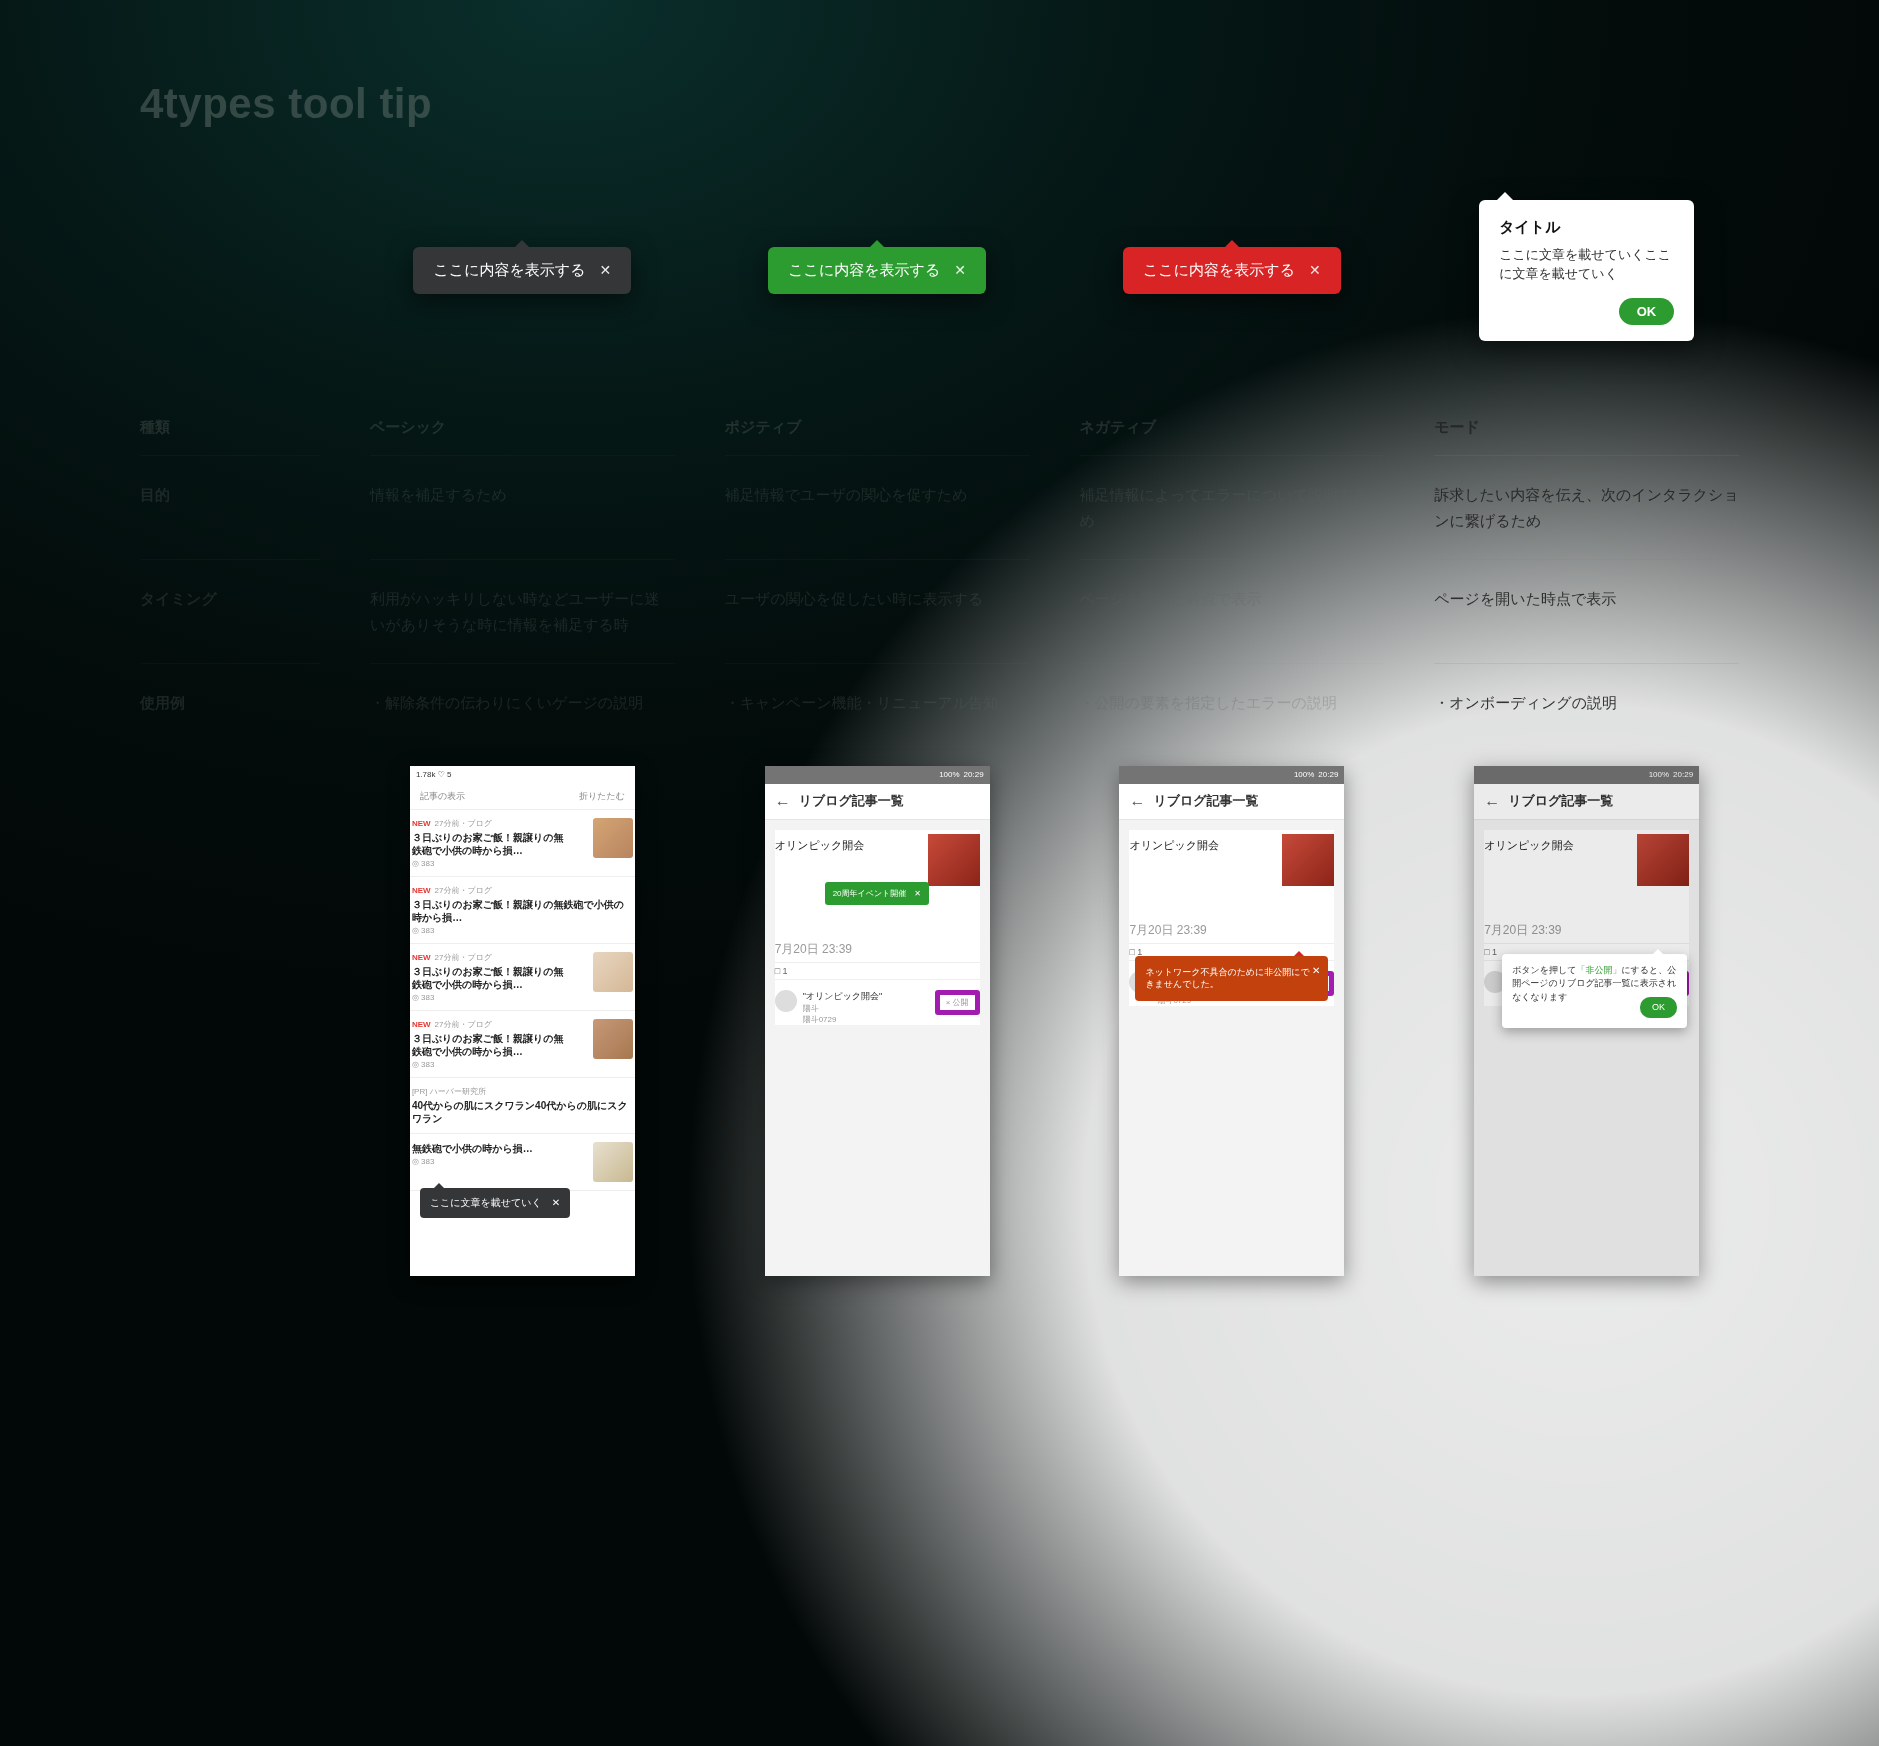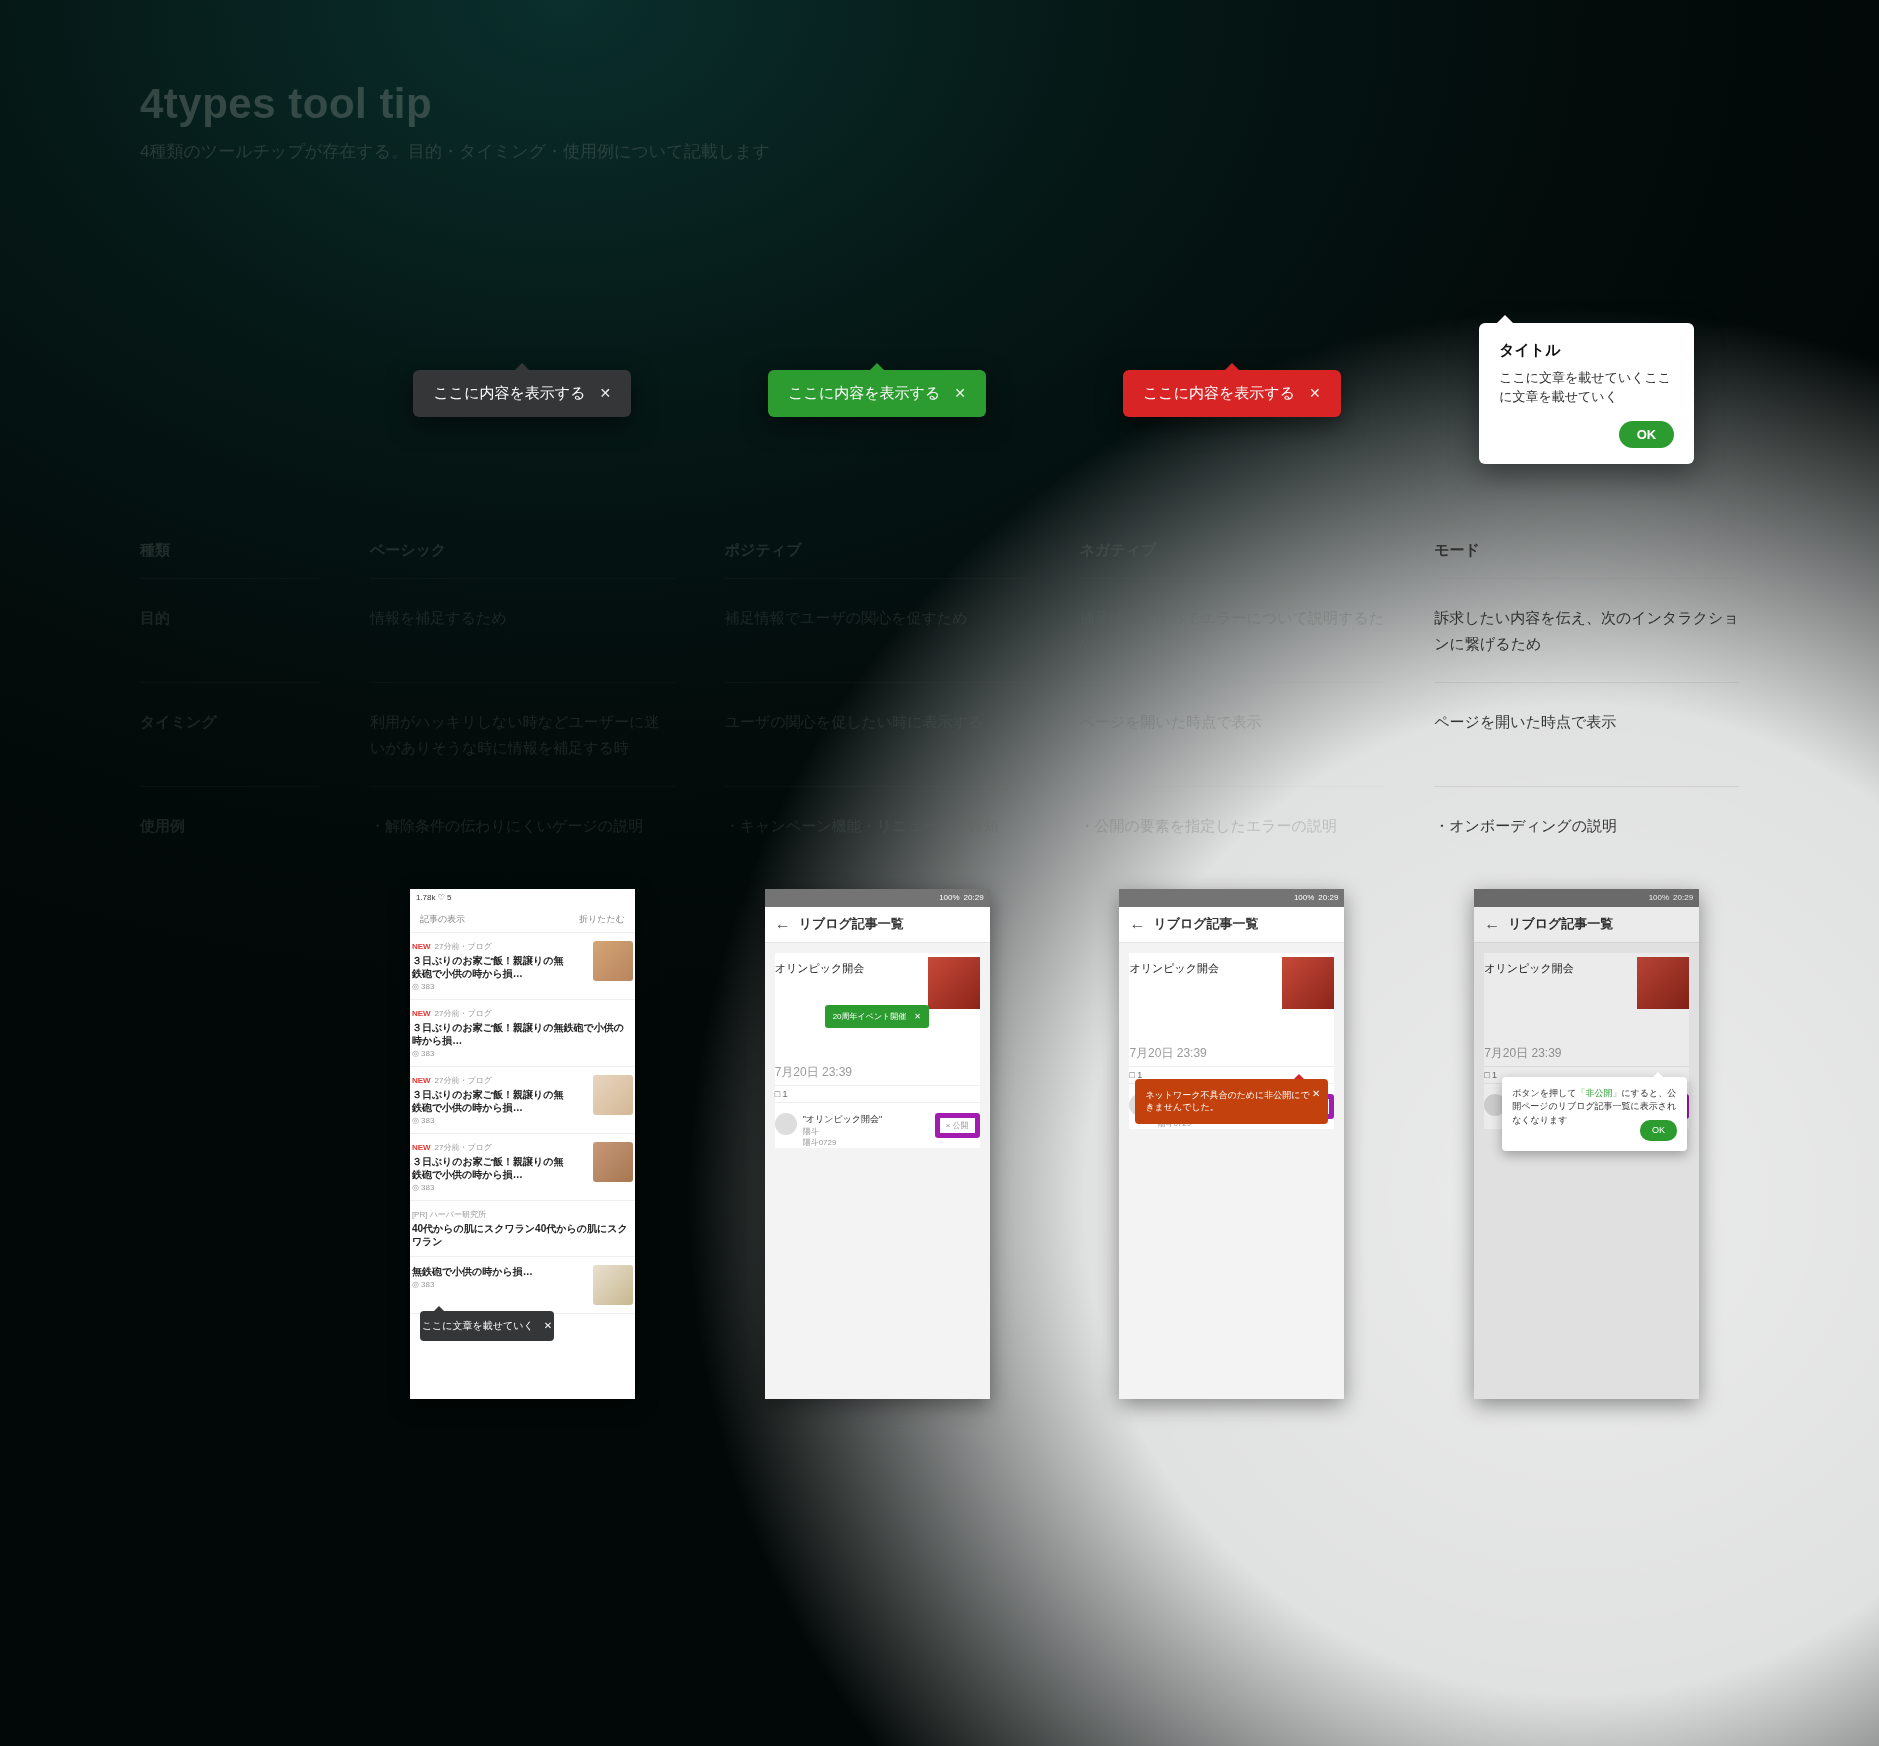--- a/index.html
+++ b/index.html
@@ -47,21 +47,21 @@
 .feeditem{padding:8px 2px;border-bottom:1px solid #eee;display:flex;gap:20px}
 .feedtext{flex:1;min-width:0}
 .feedmeta{font-size:8px;color:#999;margin-bottom:2px}
 .feedmeta .new{color:#e53935;font-weight:700;margin-right:4px}
 .feedtitle{font-size:10px;font-weight:600;line-height:1.3;color:#222}
 .feedsub{font-size:8px;color:#999;margin-top:2px}
 .thumb{width:40px;height:40px;background:linear-gradient(135deg,#d4a574,#b8845f);border-radius:3px;flex-shrink:0}
 .thumb.t2{background:linear-gradient(135deg,#e8d5c0,#d4b896)}
 .thumb.t3{background:linear-gradient(135deg,#c89878,#a67850)}
 .thumb.t4{background:linear-gradient(135deg,#e8e0d0,#c8b890)}
-.overlaytt{position:absolute;bottom:58px;left:10px;background:#353638;color:#fff;padding:8px 2px;border-radius:4px;font-size:10px;display:flex;align-items:center;gap:10px}
+.overlaytt{position:absolute;bottom:58px;left:10px;background:#353638;color:#fff;padding:8px 10px;border-radius:4px;font-size:10px;display:flex;align-items:center;gap:10px}
 .overlaytt::before{content:"";position:absolute;top:-5px;left:14px;border-left:5px solid transparent;border-right:5px solid transparent;border-bottom:5px solid #353638}
 .postcard{margin:10px;background:#fff}
 .posttitle{font-size:11px;padding:8px 0 2px;color:#222}
 .postimg{width:52px;height:52px;background:linear-gradient(135deg,#c74a3a,#8b2418);float:right;margin:4px 0 0 6px}
 .postdate{font-size:12px;color:#999;clear:both;padding-top:36px}
 .postcount{font-size:9px;color:#666;padding:3px 0;border-top:1px solid #eee;border-bottom:1px solid #eee;margin:4px 0}
 .quote{margin-top:10px;display:flex;gap:6px;align-items:flex-start}
 .avatar{width:22px;height:22px;border-radius:50%;background:#ddd;flex-shrink:0}
 .quotetext{flex:1;font-size:9px;color:#333}
 .quotename{font-size:8px;color:#999}
@@ -75,21 +75,20 @@
 .modecard .ok{background:#2d9c30;color:#fff;padding:4px 12px;border-radius:10px;font-size:9px;float:right;margin-top:6px}
 .dim{position:absolute;inset:0;background:rgba(0,0,0,.08)}
 .hl{color:#2d9c30}
 </style>
 </head>
 <body>
 <div class="reveal"></div>
 
 <div class="wrap">
 <h1>4types tool tip</h1>
-<p class="sub">4種類のツールチップが存在する。目的・タイミング・使用例について記載します</p>
 
 <div class="grid">
 
 <div class="ex-row">
 <div class="ex-cell"></div>
 
 <div class="ex-cell">
 <div class="tooltip dark">
 <span>ここに内容を表示する</span>
 <span class="x">✕</span>

